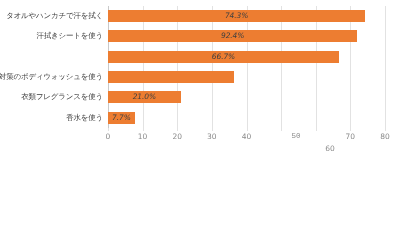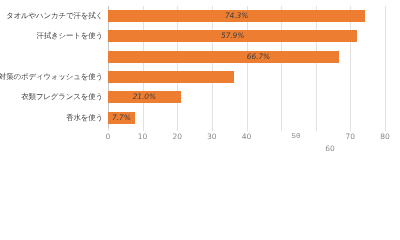--- a/index.html
+++ b/index.html
@@ -150,25 +150,25 @@
         <div class="gridline" style="left: 242.375px; background: rgb(226, 226, 226);"></div>
         <div class="gridline" style="left: 277px; background: rgb(226, 226, 226);"></div>
       </div>
     <div class="rows">
         <div class="row" style="top: 0px;">
           <div class="bar" title="タオルやハンカチで汗を拭く 74.3%" style="width: 257.264px; background: rgb(237, 125, 49);"></div>
           <div class="bar-value" style="left: 0px; width: 257.264px; color: rgb(64, 64, 64);">74.3%</div>
         </div>
         <div class="row" style="top: 20.3333px;">
           <div class="bar" title="汗拭きシートを使う 72.0%" style="width: 249.3px; background: rgb(237, 125, 49);"></div>
-          <div class="bar-value" style="left: 0px; width: 249.3px; color: rgb(64, 64, 64);">57.9%</div>
+          <div class="bar-value" style="left: 0px; width: 249.3px; color: rgb(64, 64, 64);">92.4%</div>
         </div>
         <div class="row" style="top: 40.6667px;">
           <div class="bar" title="制汗剤を使う 66.7%" style="width: 230.949px; background: rgb(237, 125, 49);"></div>
-          <div class="bar-value" style="left: 0px; width: 230.949px; color: rgb(64, 64, 64); padding-left: 35px;">66.7%</div>
+          <div class="bar-value" style="left: 0px; width: 230.949px; color: rgb(64, 64, 64);">66.7%</div>
         </div>
         <div class="row" style="top: 61px;">
           <div class="bar" title="汗対策のボディウォッシュを使う 36.3%" style="width: 125.689px; background: rgb(237, 125, 49);"></div>
         </div>
         <div class="row" style="top: 81.3333px;">
           <div class="bar" title="衣類フレグランスを使う 21.0%" style="width: 72.7125px; background: rgb(237, 125, 49);"></div>
           <div class="bar-value" style="left: 0px; width: 72.7125px; color: rgb(64, 64, 64);">21.0%</div>
         </div>
         <div class="row" style="top: 101.667px;">
           <div class="bar" title="香水を使う 7.7%" style="width: 26.6612px; background: rgb(237, 125, 49);"></div>

